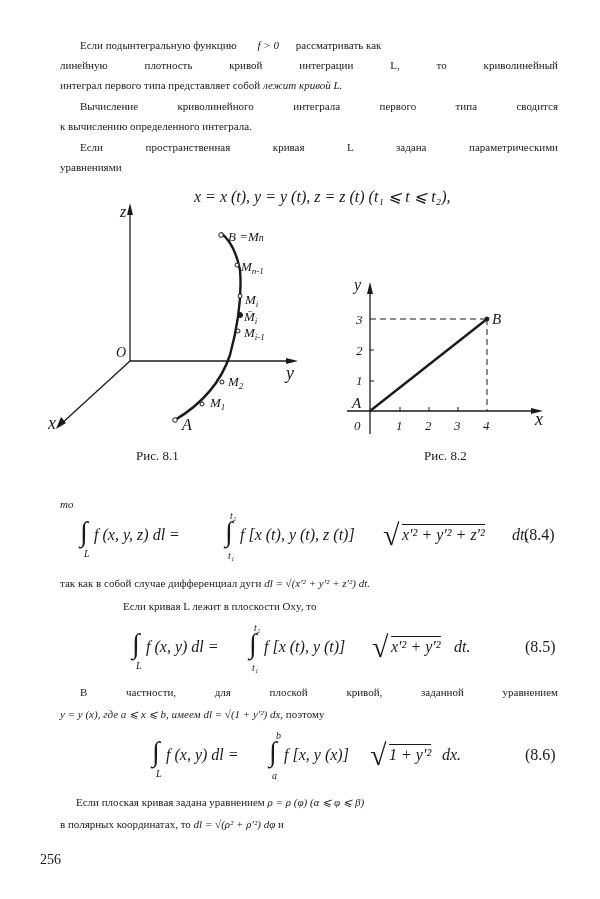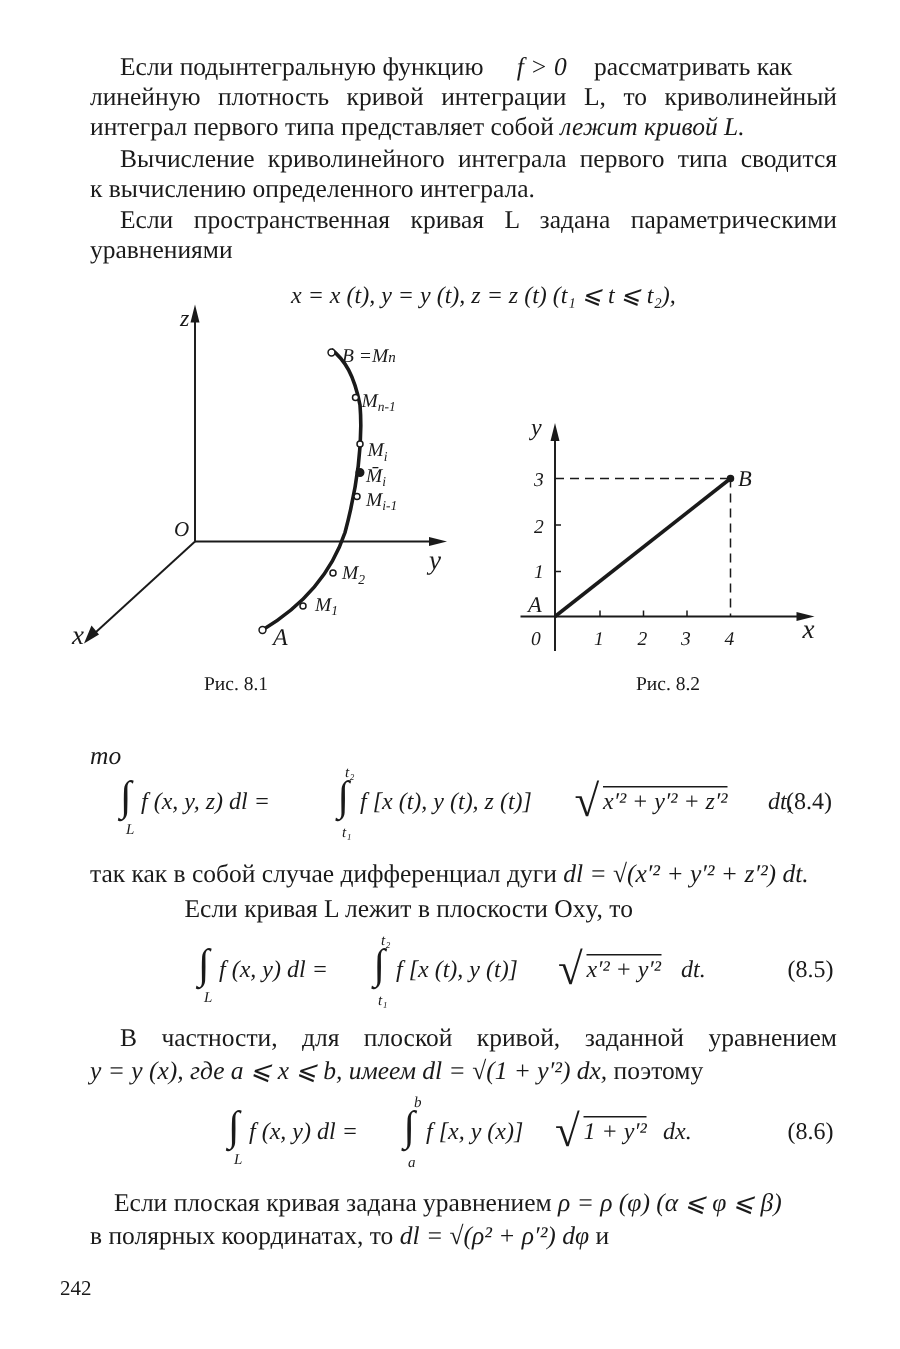--- a/index.html
+++ b/index.html
@@ -2,21 +2,21 @@
 <html><head>
 <meta charset="utf-8">
 <style>
   html, body { margin: 0; padding: 0; background: #ffffff; }
   body {
     width: 600px; height: 899px; position: relative; overflow: hidden;
     font-family: "Liberation Serif", "DejaVu Serif", serif;
     color: #1a1a1a;
   }
   .abs { position: absolute; white-space: nowrap; }
-  .txt { font-size: 17px; line-height: 20px; }
+  .txt { font-size: 11px; line-height: 20px; }
   .just { text-align: justify; text-align-last: justify; white-space: normal; }
   .it { font-style: italic; }
   .math { font-family: "Liberation Serif", "DejaVu Serif", serif; font-size: 16px; }
   .eqnum { font-size: 16px; }
   .caption { font-size: 13px; }
   .limits { font-size: 10px; font-style: italic; }
   .intsym { font-size: 28px; line-height: 28px; }
   .rad { display: inline-block; font-size: 30px; line-height: 26px; vertical-align: -6px; }
   .ovl { border-top: 1.2px solid #1a1a1a; padding-top: 1px; }
   svg text { font-family: "Liberation Serif", "DejaVu Serif", serif; font-style: italic; fill: #1a1a1a; }
@@ -170,13 +170,13 @@
   <span class="abs eqnum" style="left:373px; top:16px;">(8.6)</span>
 </div>
 
 <div class="abs txt" style="left:76px; top:792px;">
   <span>Если плоская кривая задана уравнением </span><span class="it">ρ = ρ (φ) (α ⩽ φ ⩽ β)</span>
 </div>
 <div class="abs txt" style="left:60px; top:814px;">
   <span>в полярных координатах, то </span><span class="it">dl = √(ρ² + ρ′²) dφ</span><span> и</span>
 </div>
 
-<div class="abs" style="left:40px; top:852px; font-size:14px;">242</div>
+<div class="abs" style="left:40px; top:852px; font-size:14px;">256</div>
 
 </body></html>

